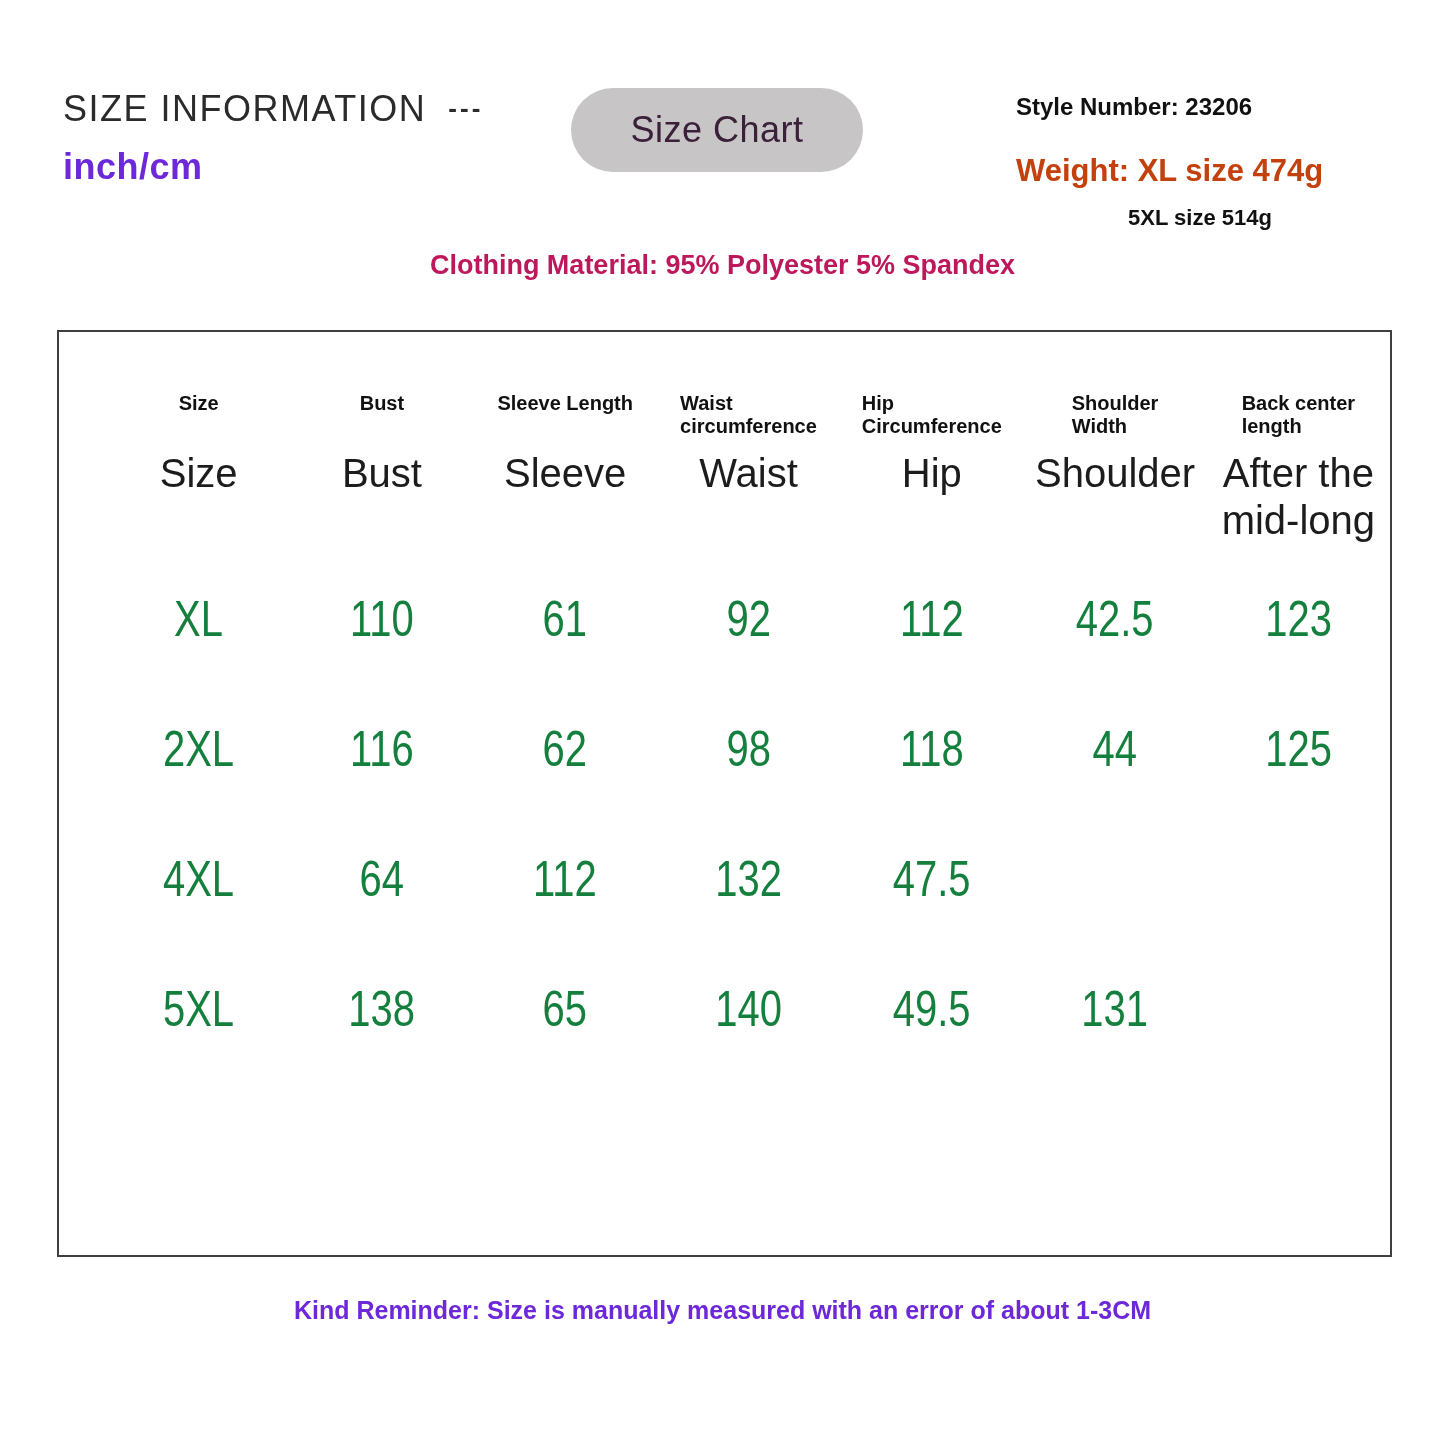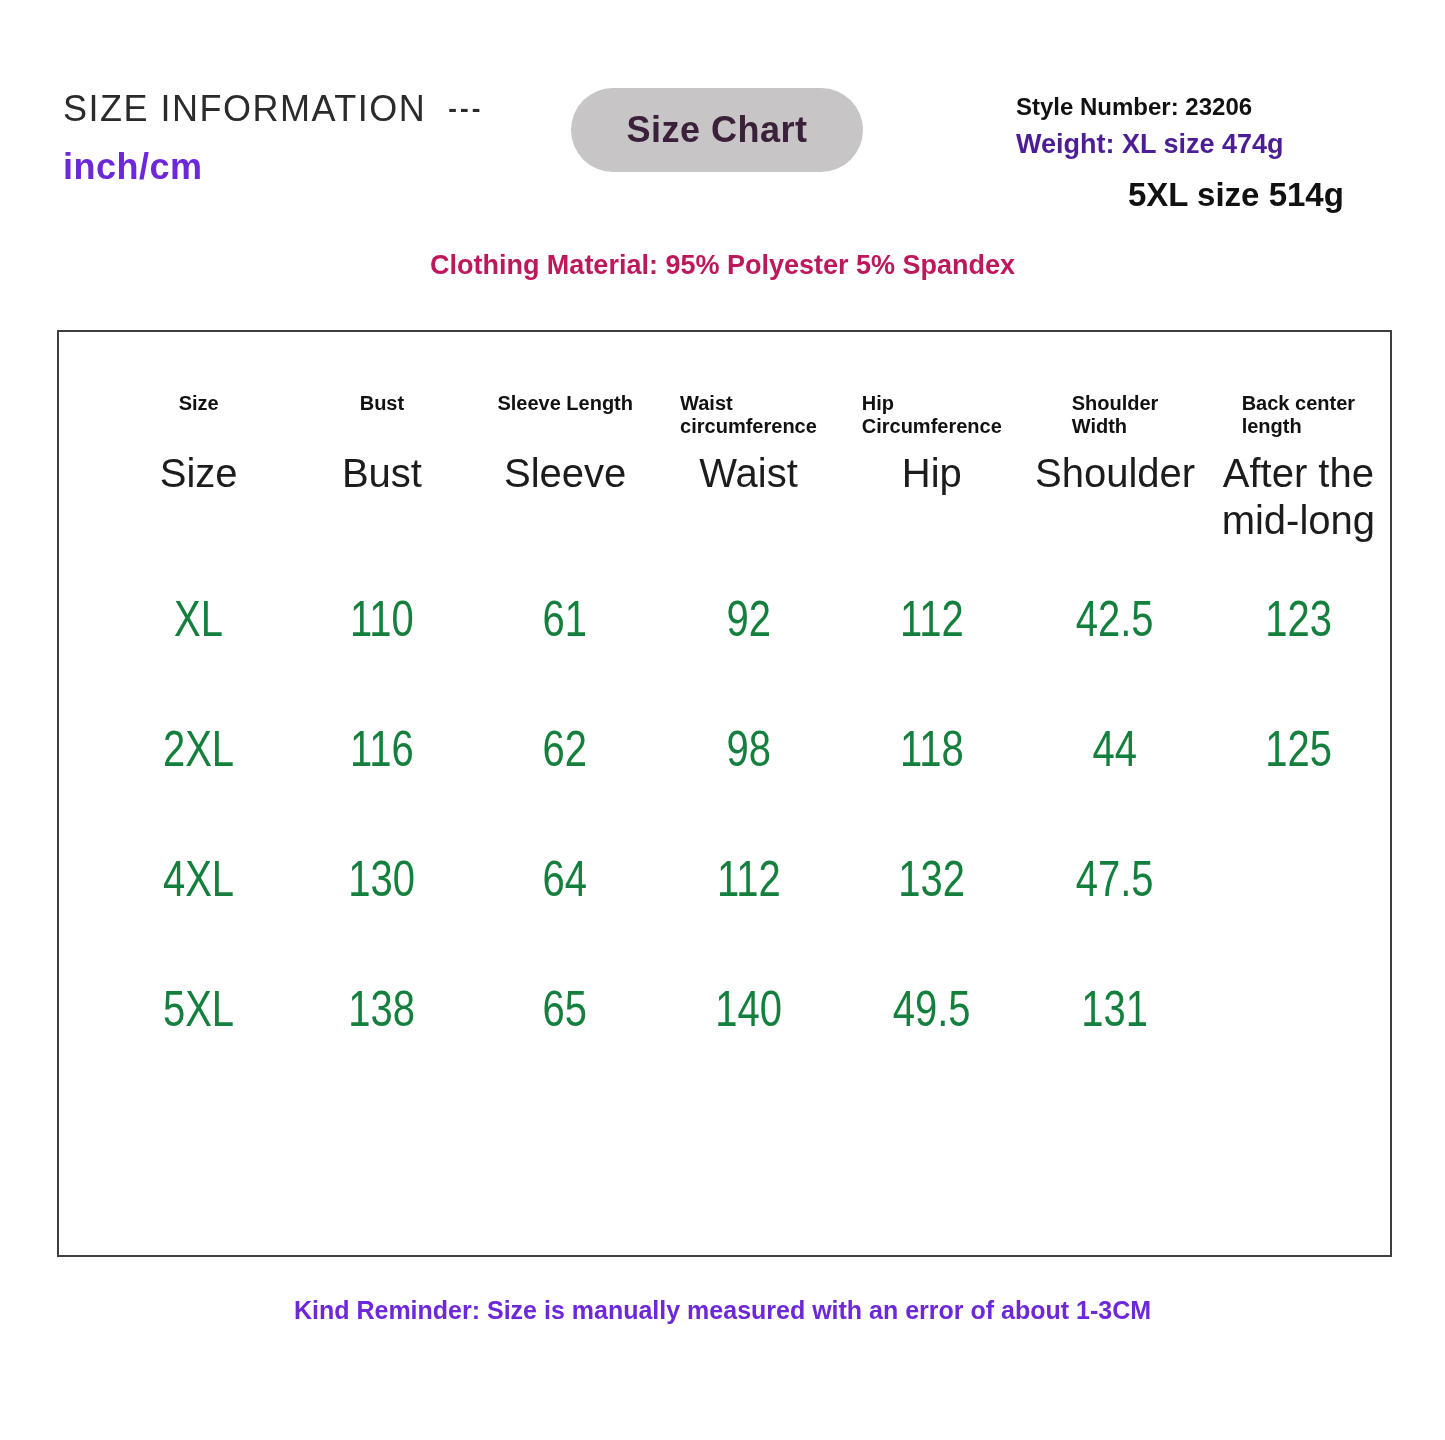--- a/index.html
+++ b/index.html
@@ -46,30 +46,30 @@
   .badge {
     position: absolute;
     left: 571px; top: 88px;
     width: 292px; height: 84px;
     background: var(--badge-bg, #c7c5c6);
     border-radius: 44px;
     display: flex; align-items: center; justify-content: center;
   }
   .badge span {
     font-size: 36px;
-    font-weight: 700;
+    font-weight: 400;
     color: var(--badge-text, #3a2038);
     letter-spacing: 0.5px;
   }
 
   
   .meta { position: absolute; left: 1016px; top: 93px; }
   .style-number { font-size: 24px; font-weight: 700; color: #111; }
-  .weight1 { margin-top: 8px; font-size: 27px; font-weight: 700; color: #4c1d95; }
-  .weight2 { margin-top: 16px; margin-left: 112px; font-size: 33px; font-weight: 700; color: #111; }
+  .weight1 { margin-top: 32px; font-size: 31px; font-weight: 700; color: #c2410c; }
+  .weight2 { margin-top: 16px; margin-left: 112px; font-size: 22px; font-weight: 700; color: #111; }
 
   
   .material {
     position: absolute;
     left: 0; top: 250px;
     width: 100%;
     text-align: center;
     font-size: 27px;
     font-weight: 700;
     color: #be185d;
@@ -202,21 +202,20 @@
           <div class="td"><span class="td-inner">2XL</span></div>
           <div class="td"><span class="td-inner">116</span></div>
           <div class="td"><span class="td-inner">62</span></div>
           <div class="td"><span class="td-inner">98</span></div>
           <div class="td"><span class="td-inner">118</span></div>
           <div class="td"><span class="td-inner">44</span></div>
           <div class="td"><span class="td-inner">125</span></div>
         </div>
         <div class="tr">
           <div class="td"><span class="td-inner">4XL</span></div>
-          <div class="td"><span class="td-inner">130</span></div>
           <div class="td"><span class="td-inner">64</span></div>
           <div class="td"><span class="td-inner">112</span></div>
           <div class="td"><span class="td-inner">132</span></div>
           <div class="td"><span class="td-inner">47.5</span></div>
         </div>
         <div class="tr">
           <div class="td"><span class="td-inner">5XL</span></div>
           <div class="td"><span class="td-inner">138</span></div>
           <div class="td"><span class="td-inner">65</span></div>
           <div class="td"><span class="td-inner">140</span></div>

